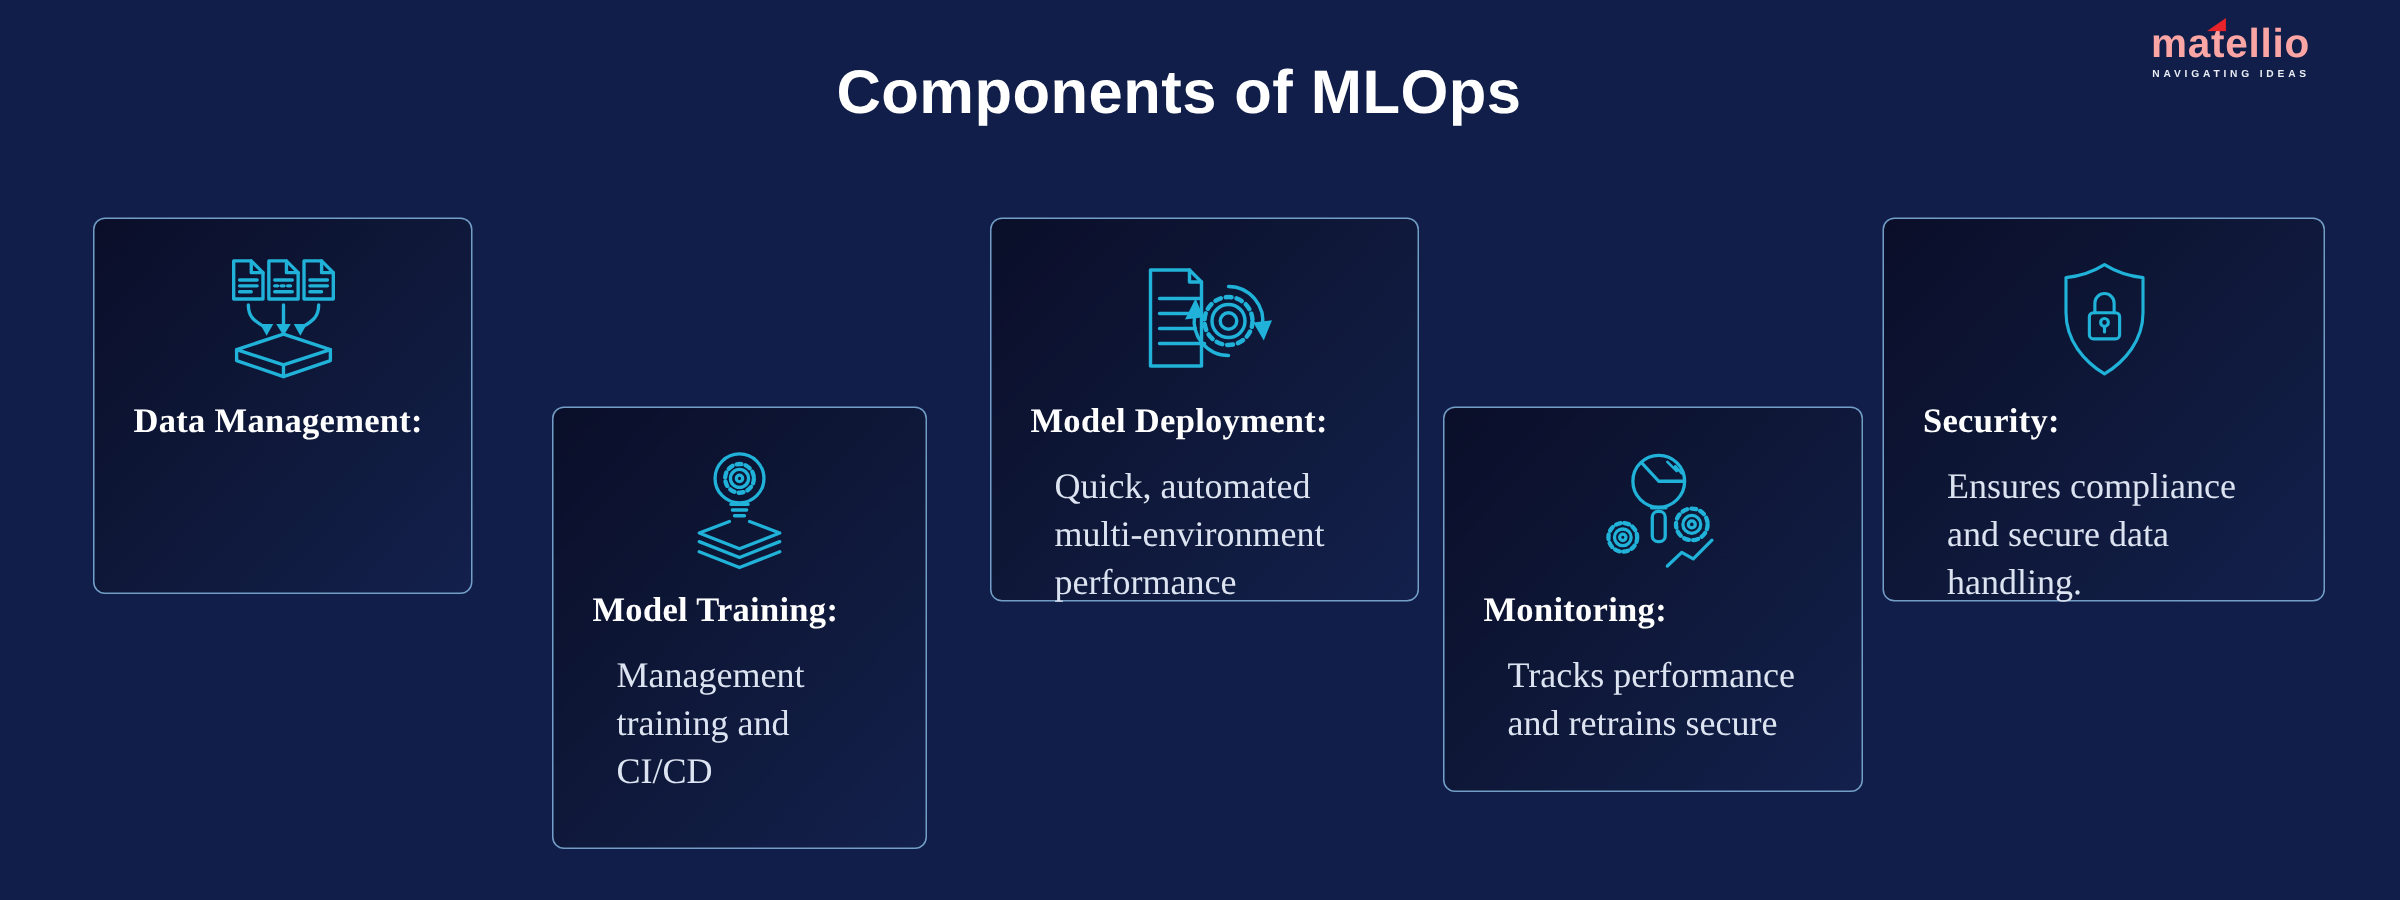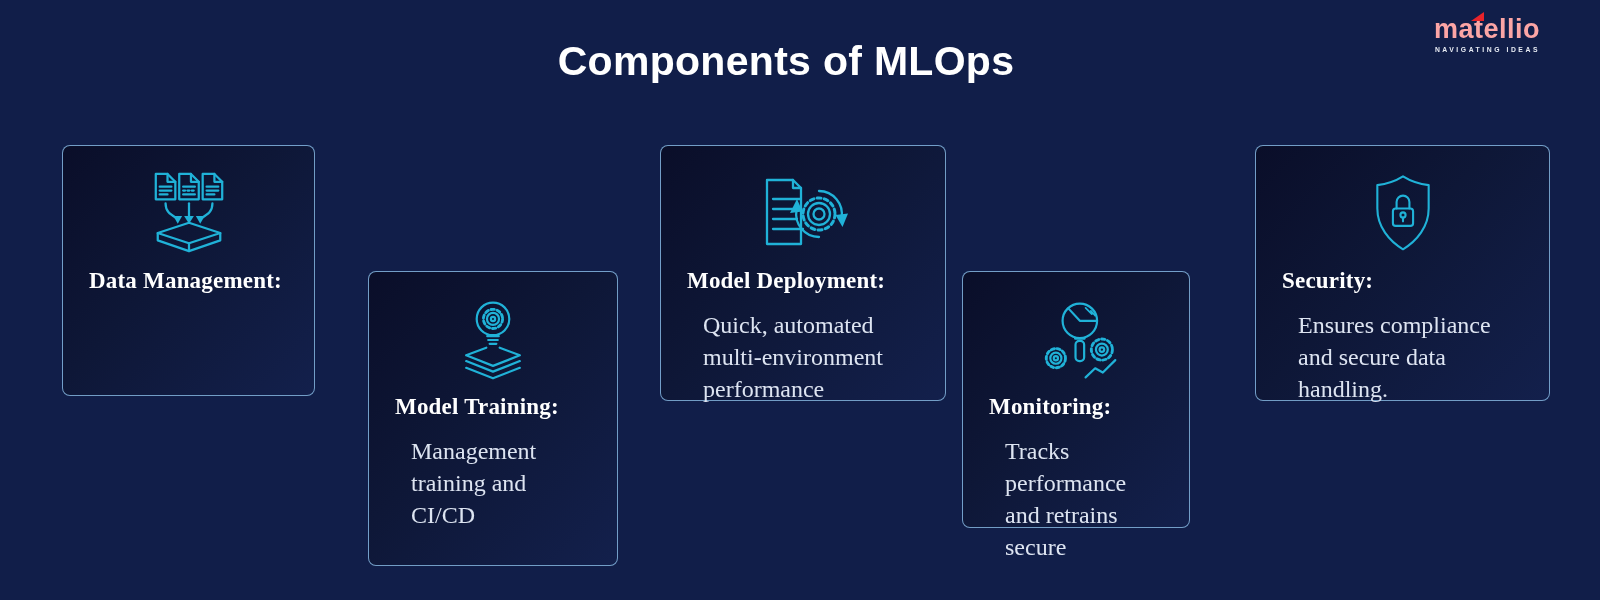--- a/index.html
+++ b/index.html
@@ -31,21 +31,21 @@
   
   .card{
     position:absolute;border:1px solid rgba(133,182,224,.85);
     border-radius:8px;box-sizing:border-box;
     background:linear-gradient(133deg,#0a0e29 0%,#0e1737 45%,#13204c 100%);
     font-family:Liberation Serif, serif;
   }
   .c1{left:62px;top:145px;width:253px;height:251px;}
   .c2{left:368px;top:271px;width:250px;height:295px;}
   .c3{left:660px;top:145px;width:286px;height:256px;}
-  .c4{left:962px;top:271px;width:228px;height:257px;}
+  .c4{left:962px;top:271px;width:280px;height:257px;}
   .c5{left:1255px;top:145px;width:295px;height:256px;}
   .icon-wrap{
     height:84px;margin-top:26px;display:flex;align-items:center;justify-content:center;
   }
   .card-text{padding:12px 26px 0;}
   .card-title{margin:0 0 6px;color:#ffffff;font-size:23px;font-weight:bold;letter-spacing:.2px;}
   .card-desc{margin:16px;color:#dde4f1;font-size:24px;line-height:1.33;font-weight:normal;}
   .ic{stroke:#20b2d8;fill:none;stroke-width:2.3;stroke-linecap:round;stroke-linejoin:round;}
   .ic .fillhead{fill:#20b2d8;stroke:none;}
   .ic .teeth{stroke-width:3;}

